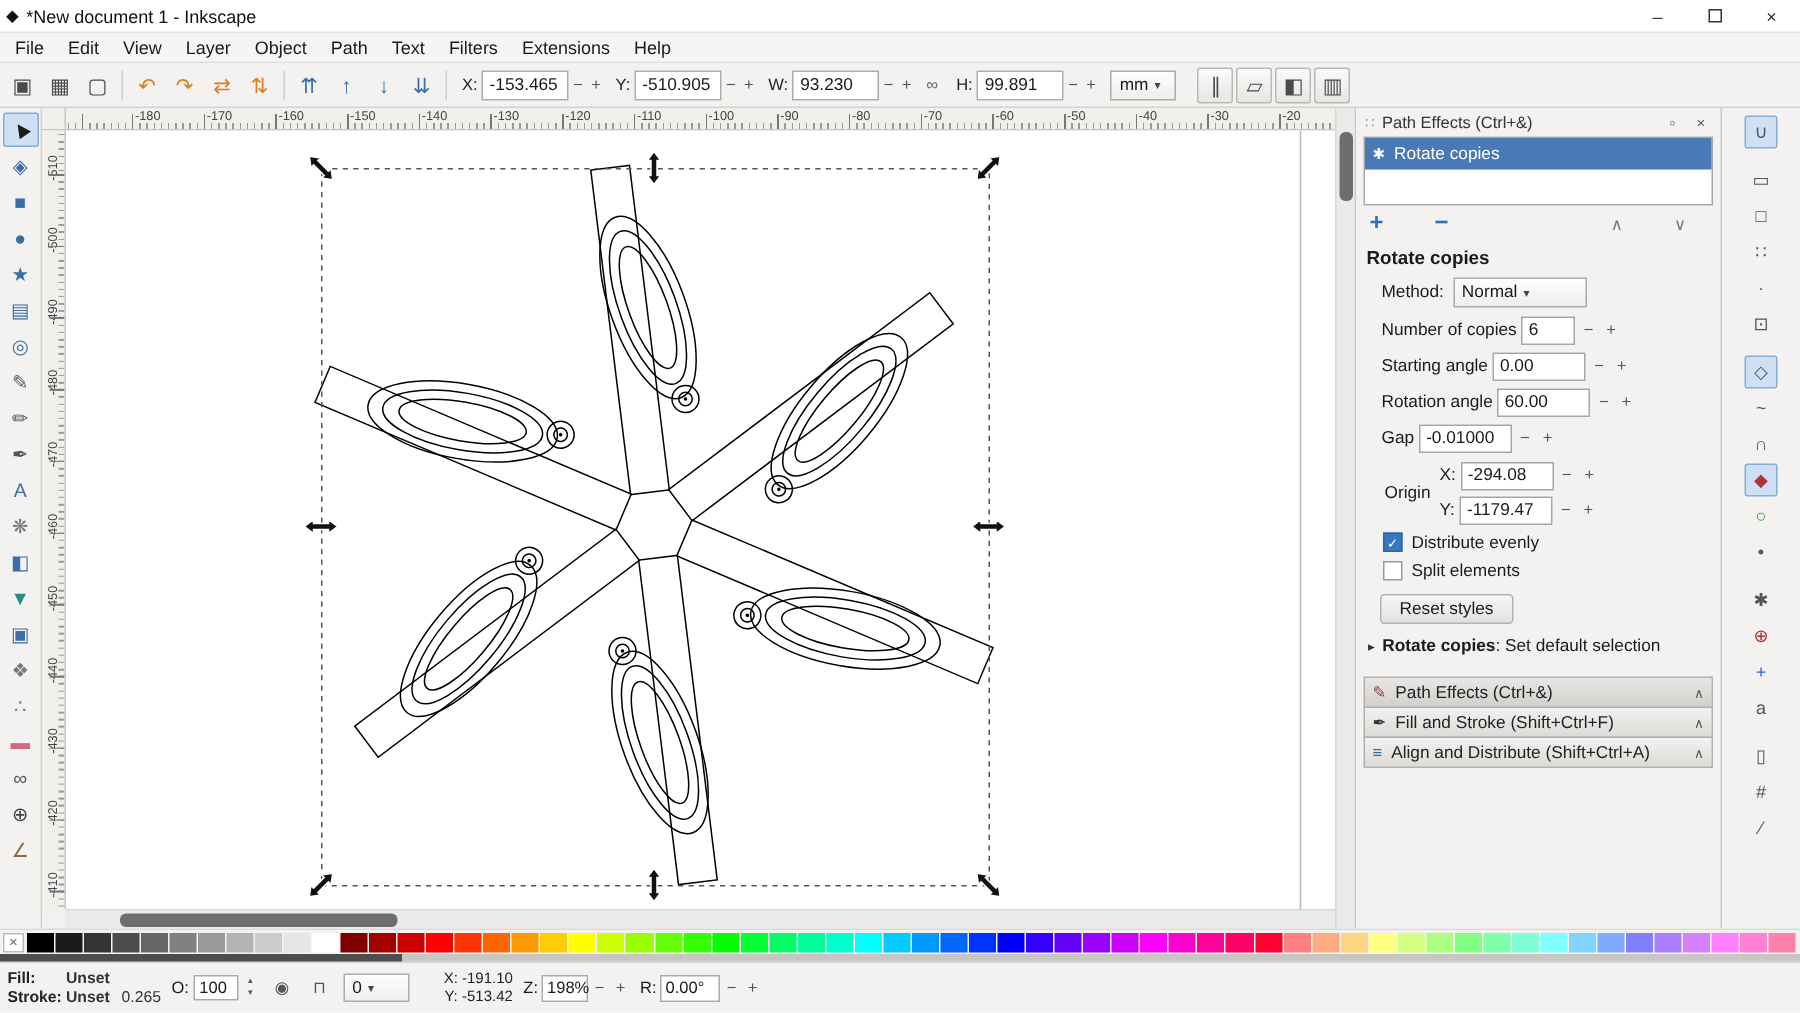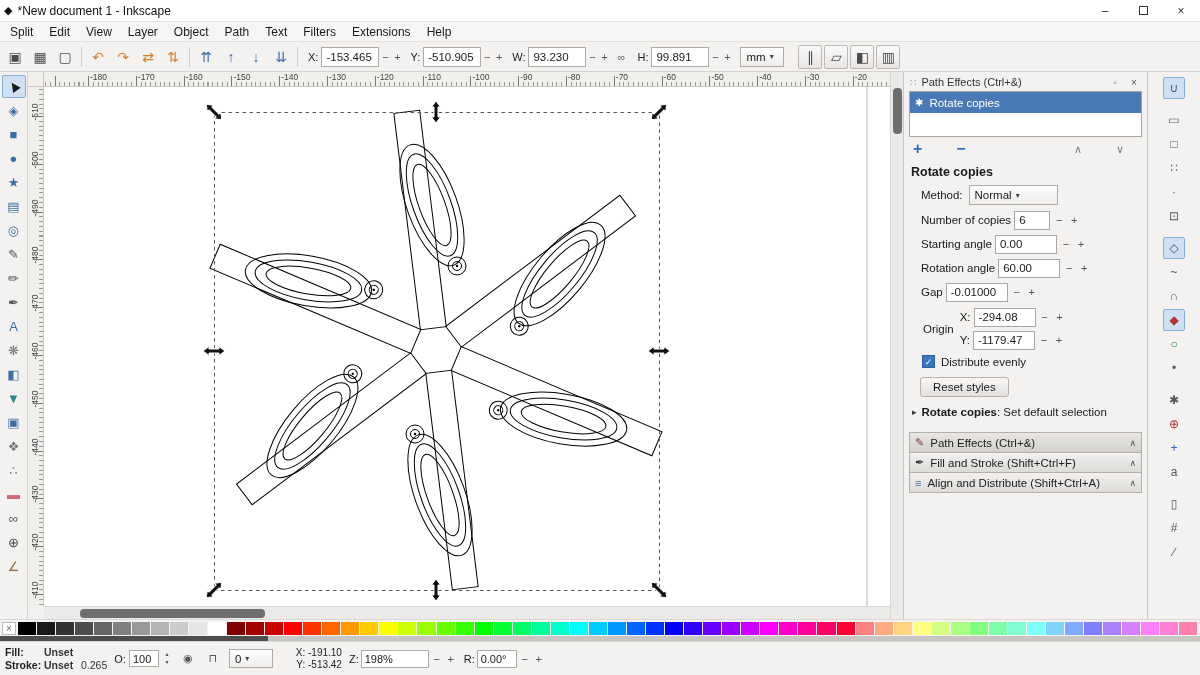--- a/index.html
+++ b/index.html
@@ -109,21 +109,21 @@
   .o-block{display:flex;align-items:center;gap:3px}
   .o-input{height:17px;width:30px;background:#fff;border:1px solid #aeaba7;padding:0 3px;font-size:11px;display:flex;align-items:center}
   .o-spins{display:flex;flex-direction:column;justify-content:center}
   .o-spins button{font-size:6px;line-height:7px;height:8px;width:10px;color:#555}
   .icon-btn{width:18px;height:18px;display:flex;align-items:center;justify-content:center;font-size:11px;color:#555}
   .layer-combo{width:44px;height:19px}
   .status-msg{flex:1;font-size:11.5px;color:#1a1a1a;white-space:nowrap;overflow:hidden}
   .msg-b{font-weight:bold}
   .xy-block{font-size:10px;line-height:12px;text-align:right;color:#222;min-width:62px}
   .z-block,.r-block{display:flex;align-items:center;gap:2px}
-  .z-input{height:18px;width:68px;background:#fff;border:1px solid #aeaba7;padding:0 3px;font-size:11px;display:flex;align-items:center}
+  .z-input{height:18px;width:31px;background:#fff;border:1px solid #aeaba7;padding:0 3px;font-size:11px;display:flex;align-items:center}
   .r-input{width:40px}
 </style>
 </head>
 <body>
 
 <div class="titlebar">
   <span class="app-icon">◆</span>
   <span class="title-text">*New document 1 - Inkscape</span>
   <div class="win-btns">
     <button class="win-btn">
@@ -132,21 +132,21 @@
     <button class="win-btn">
         <span class="restore-glyph"></span>
       </button>
     <button class="win-btn">
         <span>×</span>
       </button>
   </div>
 </div>
 
 <div class="menubar" id="menu-bar">
-    <div class="menu-item">Split</div>
+    <div class="menu-item">File</div>
     <div class="menu-item">Edit</div>
     <div class="menu-item">View</div>
     <div class="menu-item">Layer</div>
     <div class="menu-item">Object</div>
     <div class="menu-item">Path</div>
     <div class="menu-item">Text</div>
     <div class="menu-item">Filters</div>
     <div class="menu-item">Extensions</div>
     <div class="menu-item">Help</div>
   </div>
@@ -470,20 +470,24 @@
           <div class="lpe-input">-1179.47</div>
           <button class="spin">−</button>
           <button class="spin">+</button>
         </div>
       </div>
     </div>
     <div id="lpe-checks">
         <div class="cb-row">
           <span class="cb checked">✓</span>
           <span class="cb-label">Distribute evenly</span>
+        </div>
+        <div class="cb-row">
+          <span class="cb"></span>
+          <span class="cb-label">Split elements</span>
         </div>
       </div>
     <button class="reset-btn">Reset styles</button>
     <div class="expander">
       <span class="tri">▸</span>
       <span><b>Rotate copies</b><span>: Set default selection</span></span>
     </div>
     <div class="dock-tabs" id="dock-tabs">
         <div class="dock-tab first">
           <span class="dock-tab-icon" style="color: rgb(139, 58, 58);">✎</span>

